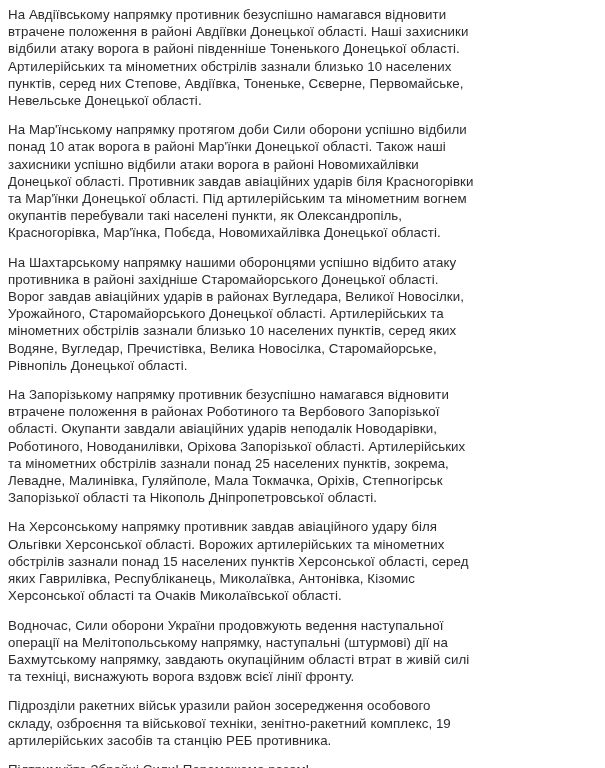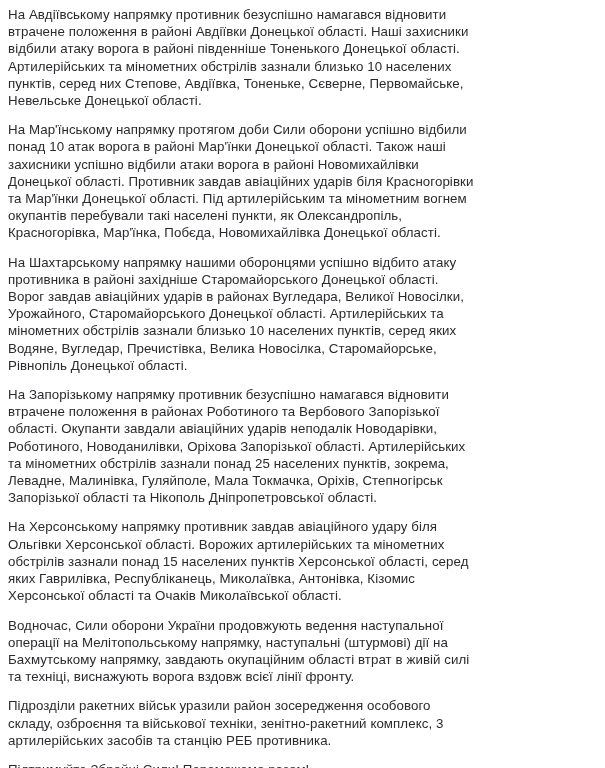--- a/index.html
+++ b/index.html
@@ -48,18 +48,18 @@
 
   <p class="para">На Шахтарському напрямку нашими оборонцями успішно відбито атаку противника в районі західніше Старомайорського Донецької області. Ворог завдав авіаційних ударів в районах Вугледара, Великої Новосілки, Урожайного, Старомайорського Донецької області. Артилерійських та мінометних обстрілів зазнали близько 10 населених пунктів, серед яких Водяне, Вугледар, Пречистівка, Велика Новосілка, Старомайорське, Рівнопіль Донецької області.</p>
 
   <p class="para">На Запорізькому напрямку противник безуспішно намагався відновити втрачене положення в районах Роботиного та Вербового Запорізької області. Окупанти завдали авіаційних ударів неподалік Новодарівки, Роботиного, Новоданилівки, Оріхова Запорізької області. Артилерійських та мінометних обстрілів зазнали понад 25 населених пунктів, зокрема, Левадне, Малинівка, Гуляйполе, Мала Токмачка, Оріхів, Степногірськ Запорізької області та Нікополь Дніпропетровської області.</p>
 
   <p class="para">На Херсонському напрямку противник завдав авіаційного удару біля Ольгівки Херсонської області. Ворожих артилерійських та мінометних обстрілів зазнали понад 15 населених пунктів Херсонської області, серед яких Гаврилівка, Республіканець, Миколаївка, Антонівка, Кізомис Херсонської області та Очаків Миколаївської області.</p>
 
   <p class="para">Водночас, Сили оборони України продовжують ведення наступальної операції на Мелітопольському напрямку, наступальні (штурмові) дії на Бахмутському напрямку, завдають окупаційним області втрат в живій силі та техніці, виснажують ворога вздовж всієї лінії фронту.</p>
 
 
-  <p class="para">Підрозділи ракетних військ уразили район зосередження особового складу, озброєння та військової техніки, зенітно-ракетний комплекс, 3 артилерійських засобів та станцію РЕБ противника.</p>
+  <p class="para">Підрозділи ракетних військ уразили район зосередження особового складу, озброєння та військової техніки, зенітно-ракетний комплекс, 19 артилерійських засобів та станцію РЕБ противника.</p>
 
   <p class="para">Підтримуйте Збройні Сили! Переможемо разом!
 Слава Україні!</p>
 
 </div>
 
 </body></html>

